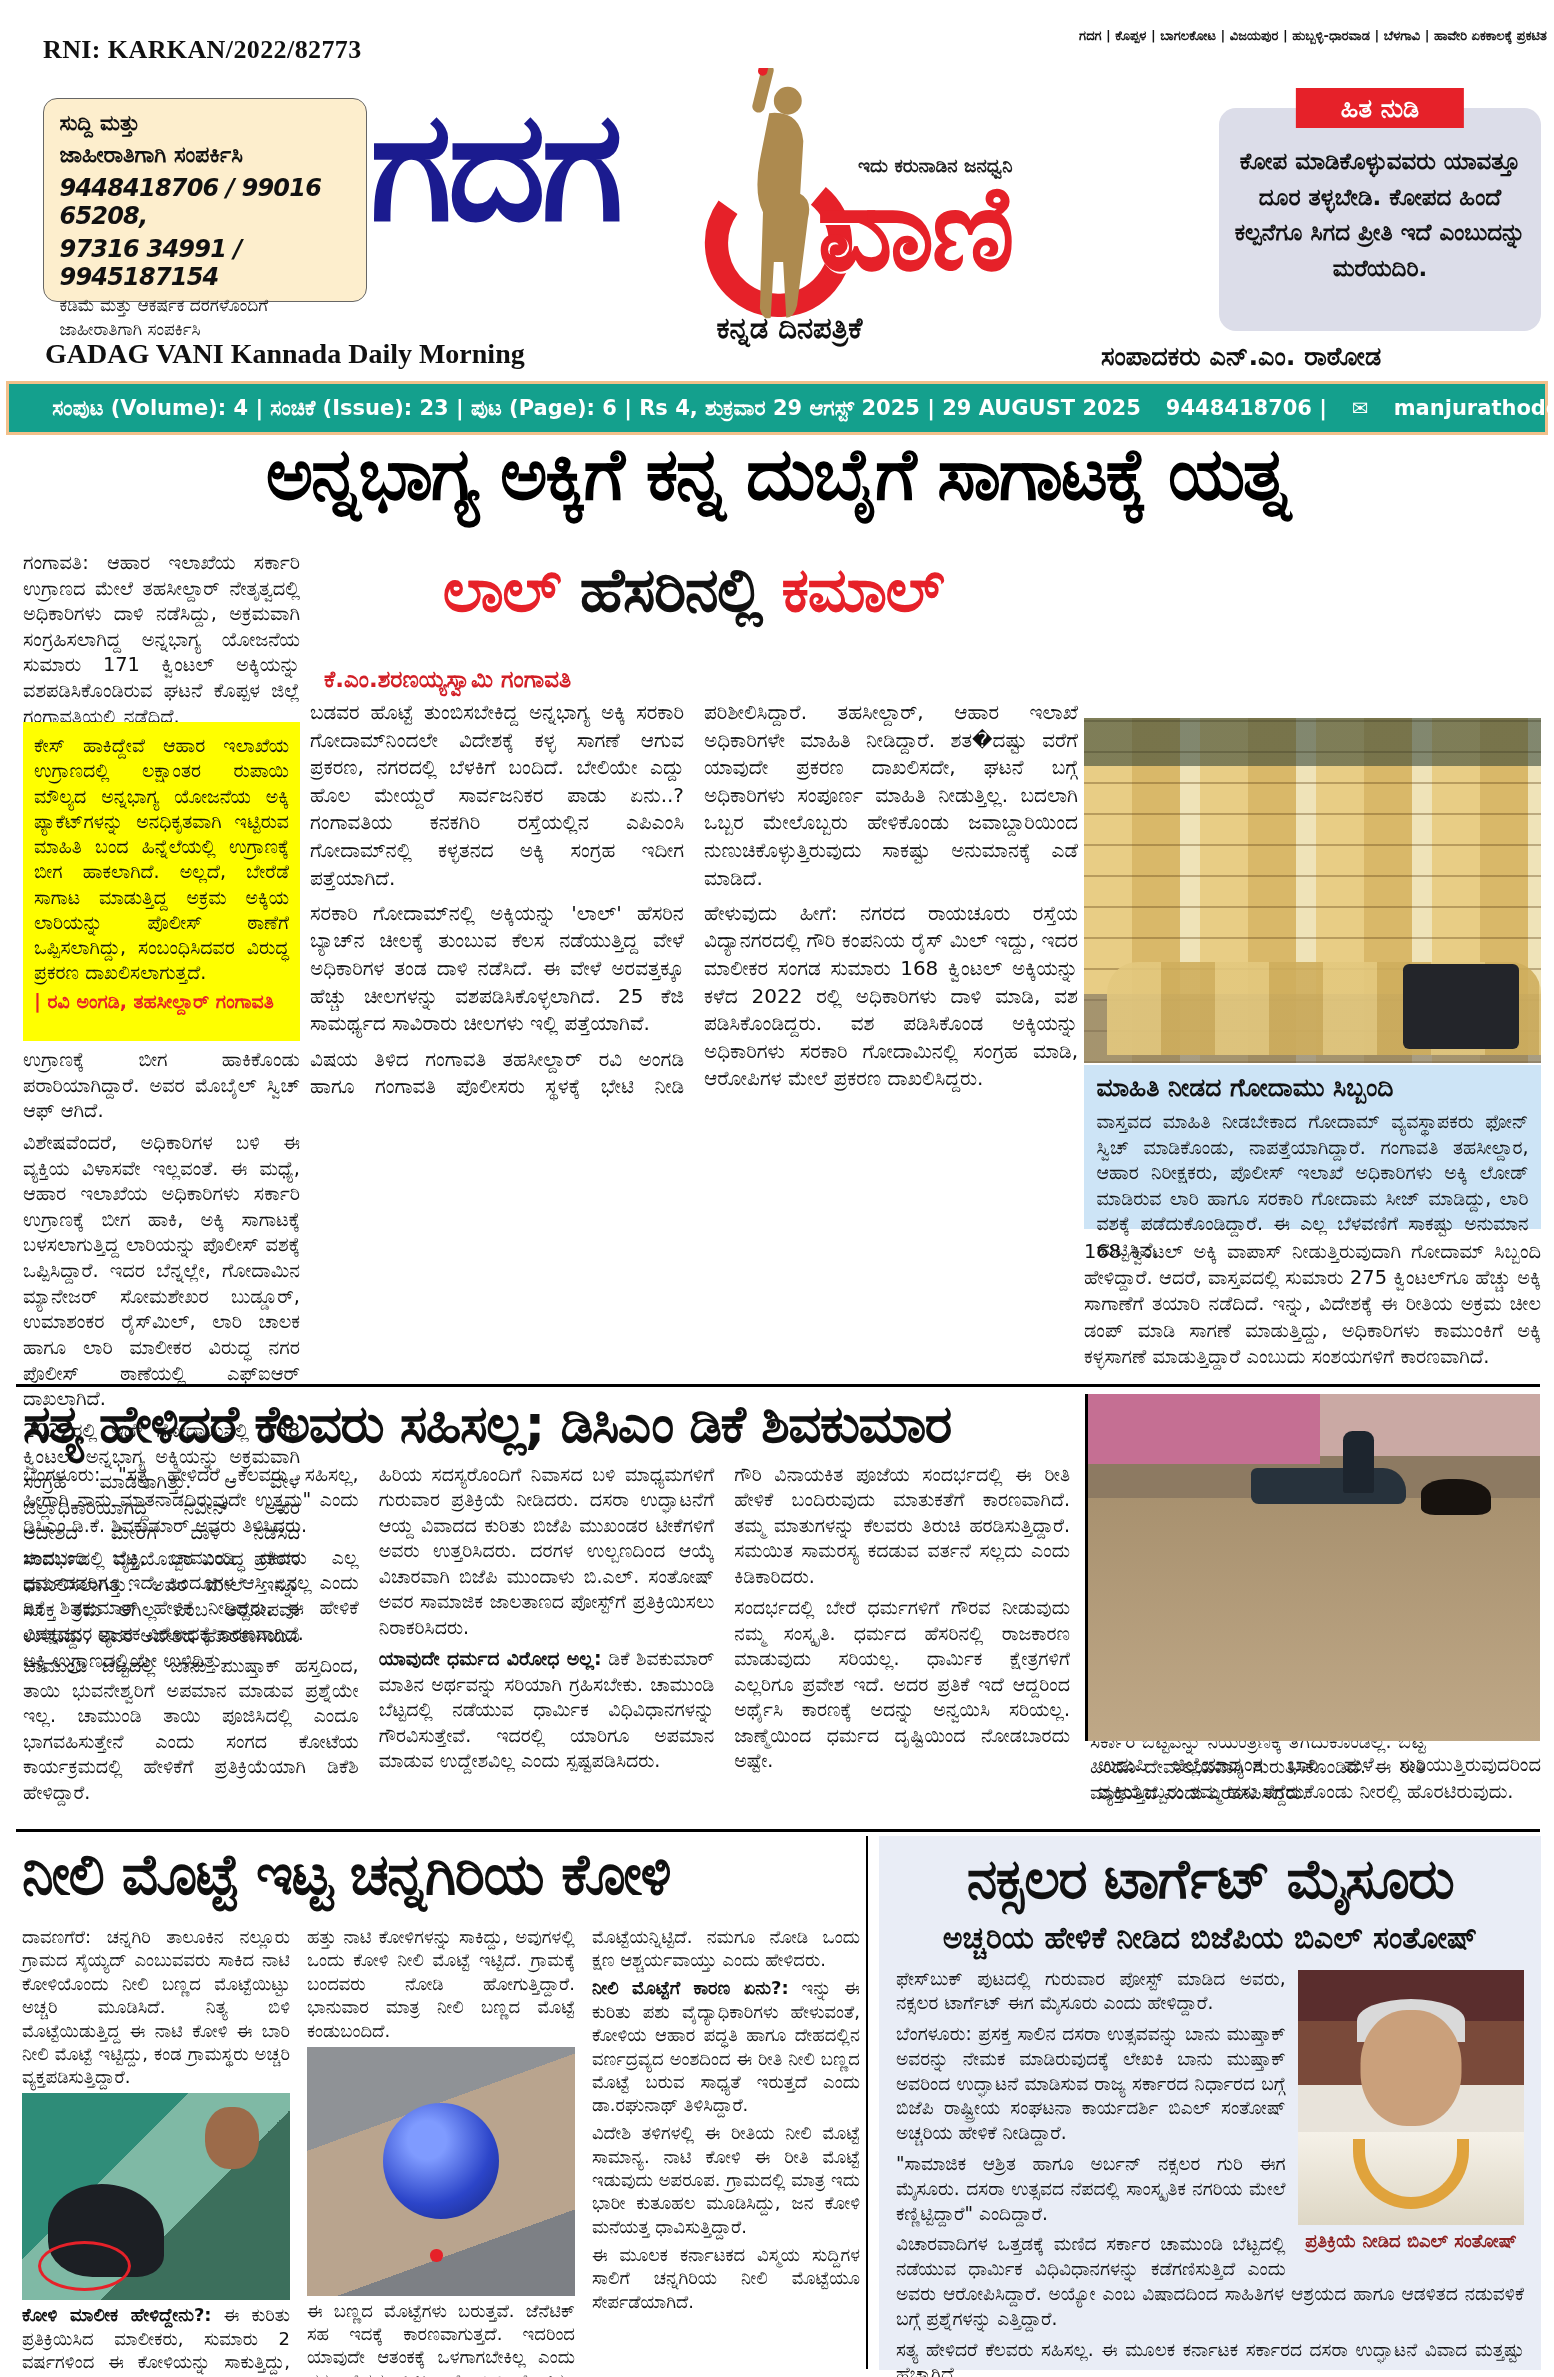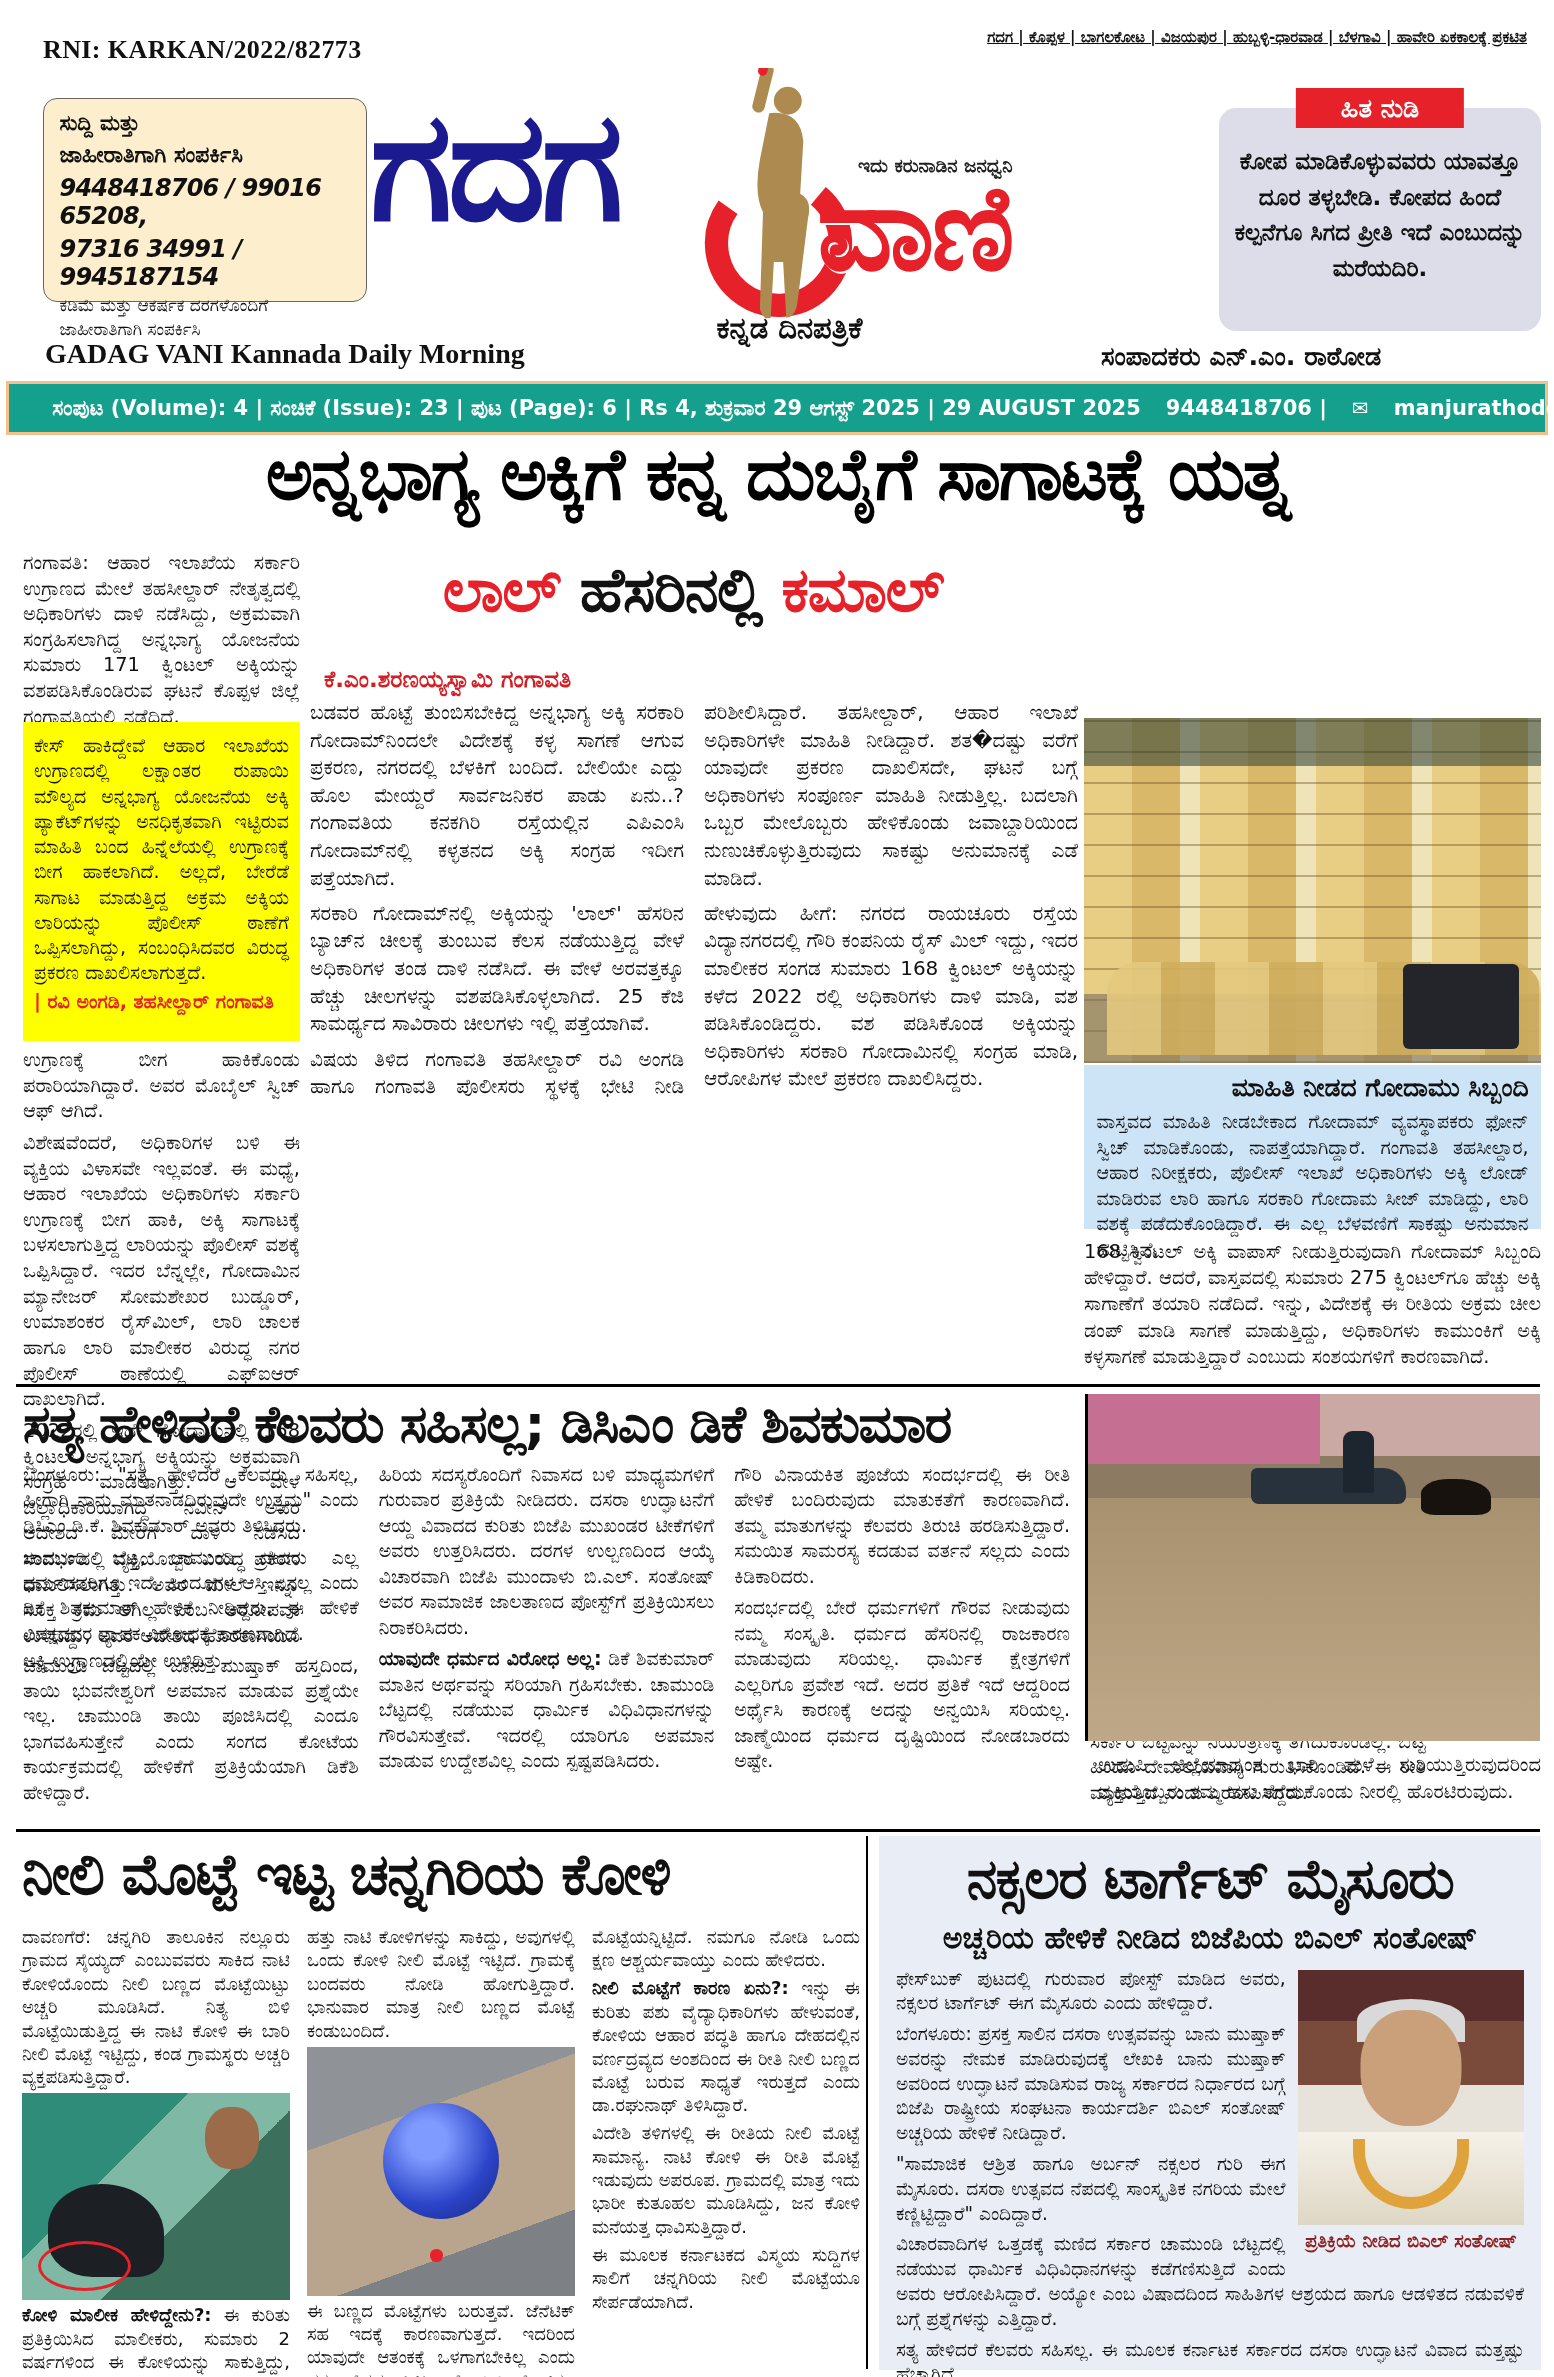--- a/index.html
+++ b/index.html
@@ -8,21 +8,21 @@
     position:relative; width:1555px; height:2377px; background:#ffffff;
     font-family:"DejaVu Sans", sans-serif; color:#111; overflow:hidden;
     margin:0 auto;
   }
   .abs { position:absolute; }
   .serif { font-family:"Liberation Serif", serif; }
   .jt { text-align:justify; }
 
   
   .rni { left:43px; top:35px; font-weight:bold; font-size:26px; letter-spacing:0.4px; }
-  .editions { right:28px; top:28px; font-weight:bold; font-size:15px;text-decoration:underline; }
+  .editions { right:8px; top:28px; font-weight:bold; font-size:13px; }
 
   
   .contact-box { left:43px; top:98px; width:324px; height:204px; background:#fdeecd;
     border:1.5px solid #666; border-radius:14px; padding:12.4px 15.5px 7.7px; }
   .contact-box .l1 { font-weight:bold; font-size:21px; margin-bottom:6.2px; }
   .contact-box .l2 { font-weight:bold; font-size:22px; margin-bottom:7.7px; }
   .contact-box .ph { font-weight:bold; font-style:italic; font-size:24px; margin-bottom:4.6px; letter-spacing:-0.8px; }
   .contact-box .l5 { font-size:17px; margin-top:4.6px; }
   .contact-box .l6 { font-size:17px; margin-top:3.1px; }
 
@@ -73,21 +73,21 @@
     background:
       linear-gradient(180deg, rgba(40,60,50,.55) 0 14%, rgba(0,0,0,0) 14% 80%, rgba(120,110,95,.6) 80%),
       repeating-linear-gradient(0deg, rgba(92,62,20,.35) 0 2.3px, rgba(0,0,0,0) 2.3px 31px),
       repeating-linear-gradient(90deg, #e8cd85 0 48px, #d9b869 48px 96px, #efe3b8 96px 116px);
   }
   .rice-photo .genset { position:absolute; right:22px; bottom:14px; width:116px; height:85px; background:#23252a; border-radius:6.2px; }
   .rice-photo .bag { position:absolute; left:23px; bottom:7.7px; width:434px; height:93px;
     background:repeating-linear-gradient(90deg, #e3c87e 0 54px, #cfae5d 54px 108px); border-radius:31px 31px 0 0; opacity:.9; }
 
   .bluebox { left:1084px; top:1065px; width:457px; height:164px; background:#cde4f6; padding:7.7px 12.4px; }
-  .bluebox h3 { text-align:right; font-size:25px; margin-bottom:6.2px; }
+  .bluebox h3 { text-align:left; font-size:25px; margin-bottom:6.2px; }
   .bluebox p { font-size:19px; line-height:1.35; text-align:justify; }
   .right-tail { left:1084px; top:1239px; width:457px; font-size:19.4px; line-height:1.35; }
 
   .divider { left:15.5px; width:1524px; height:3.1px; background:#000; }
 
   
   .h2line { left:23px; top:1394px; width:1053px; font-size:52px; font-weight:bold; letter-spacing:-1.5px; }
   .s2body { left:23px; top:1462px; width:1047px; height:361px; column-count:3; column-gap:20px; font-size:19px; line-height:1.34; }
   .s2body p { margin-bottom:6.2px; }
   .flood-photo { left:1085px; top:1394px; width:455px; height:347px; border-left:3.1px solid #000;

